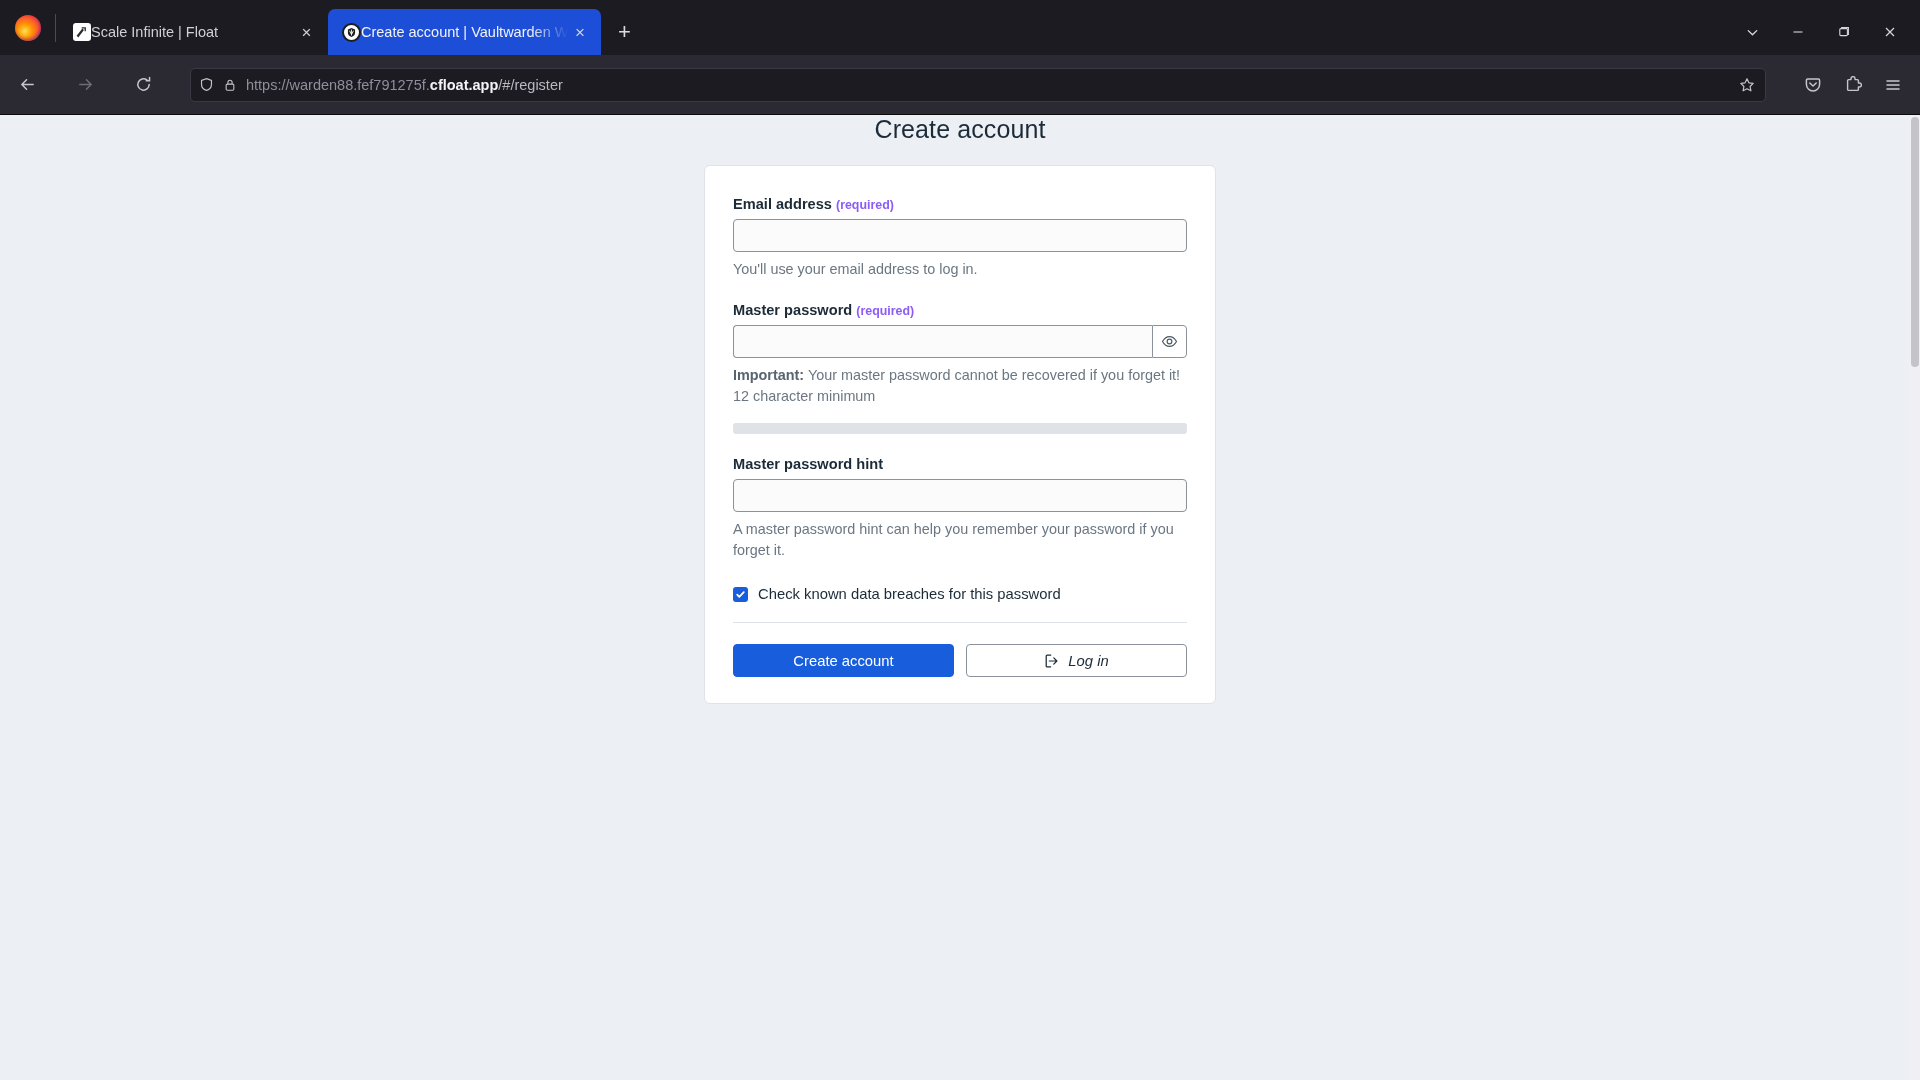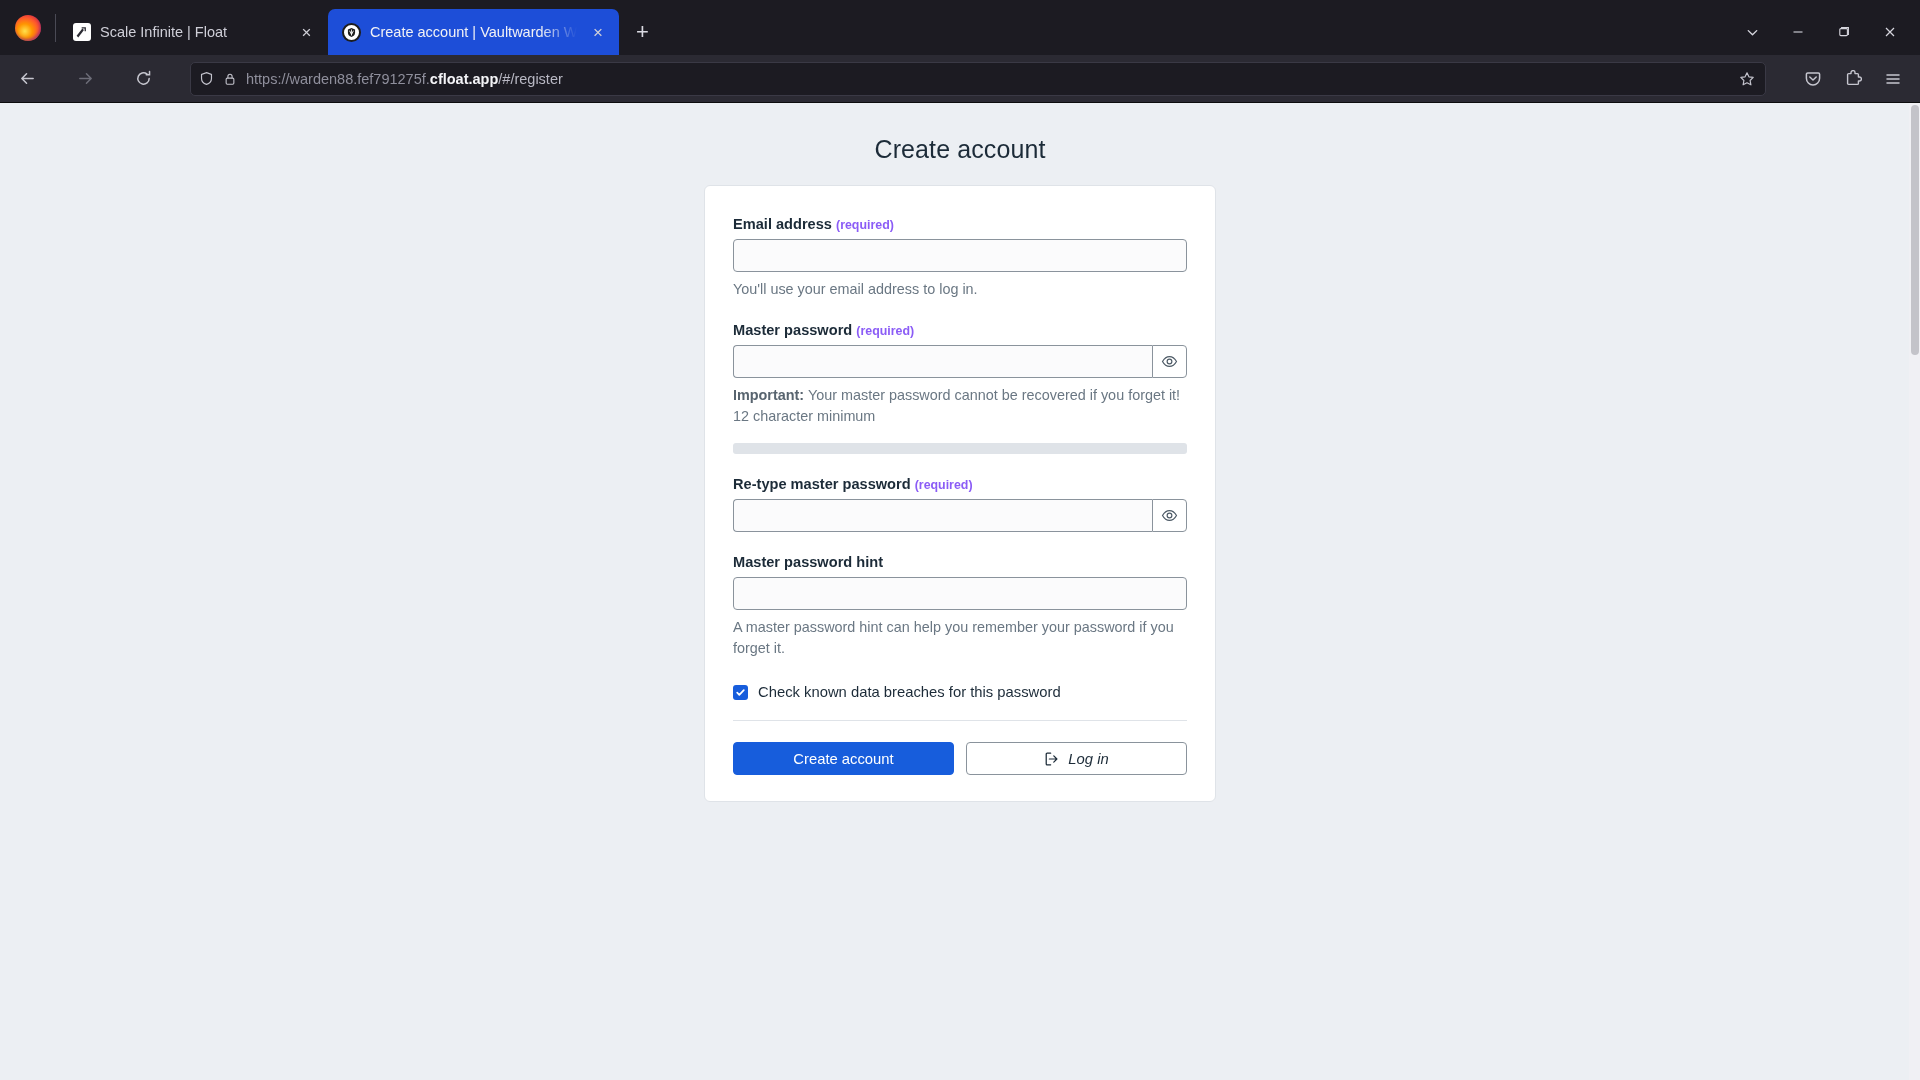--- a/index.html
+++ b/index.html
@@ -22,21 +22,21 @@
     width: 55px; height: 55px; display: flex; align-items: center; justify-content: center;
     flex: 0 0 55px;
   }
   .ff-glyph {
     width: 26px; height: 26px; border-radius: 50%;
     background: radial-gradient(circle at 38% 62%, #ffe14d 0%, #ff9500 32%, #ff5a2d 58%, #e23a3a 76%, #9a2bb0 100%);
     box-shadow: inset -1px -2px 3px rgba(120,30,140,.55);
   }
   .tab-sep { width:1px; height:28px; background:#4a4a55; align-self:center; margin-right:2px;}
   .tab {
-    height: 46px; display: flex; align-items: center; gap: 9px;
+    height: 46px; display: flex; align-items: center; 
     padding: 0 10px 0 14px; border-radius: 7px 7px 0 0;
     min-width: 270px; max-width: 300px; position: relative; cursor: default;
   }
   .tab.inactive { background: transparent; }
   .tab.active { background: #1d4ed8; }
   .tab-fav { width: 19px; height: 19px; flex: 0 0 19px; display:flex; align-items:center; justify-content:center;}
   .fav-scale {
     width: 18px; height: 18px; background: #ffffff; border-radius: 3px;
     display:flex; align-items:center; justify-content:center;
   }
@@ -63,21 +63,21 @@
     display: flex; align-items: center; justify-content: center;
     color: #dadae2; font-size: 22px; font-weight: 300;
   }
   .tabstrip-right { margin-left: auto; display:flex; align-items:center; height:46px; gap:2px;}
   .chev-btn, .winbtn {
     width: 44px; height: 40px; display:flex; align-items:center; justify-content:center;
     color: #d6d6de;
   }
 
   .navbar {
-    height: 48px; background: #2b2a33; display: flex; align-items: center;
+    height: 60px; background: #2b2a33; display: flex; align-items: center;
     padding: 0 8px; gap: 20px; border-bottom: 1px solid #0c0c0d;
   }
   .navbtn {
     width: 38px; height: 36px; border-radius: 5px;
     display: flex; align-items: center; justify-content: center;
     color: #c6c6cf;
   }
   .navbtn.disabled { color: #6d6d78; }
   .urlbar {
     flex: 1 1 auto; height: 34px; margin: 0 8px; background: #1c1b22;
@@ -92,21 +92,21 @@
   .url-text .host { color: #f4f4f7; font-weight: 700; }
   .url-text .path { color: #b9b9c4; }
   .star { display:flex; align-items:center; color:#c3c3cc; padding-right:2px;}
   .navbar-right { display: flex; align-items: center; gap: 2px; }
 
   
   .viewport {
     flex: 1 1 auto; background: #eceff3; position: relative; overflow: hidden;
   }
   .page-scroll { width: 100%; height: 100%; overflow: hidden; position: relative; }
-  .page-inner { padding-top: 32px; }
+  .page-inner { }
 
   .page-title {
     text-align: center; font-size: 25px; color: #1c2b38; font-weight: 400;
     letter-spacing: .1px; margin-bottom: 21px;
   }
 
   .card {
     width: 512px; margin: 0 auto; background: #ffffff;
     border: 1px solid #dfe3e8; border-radius: 6px;
     padding: 30px 28px 26px 28px;
@@ -326,34 +326,20 @@
                 <svg width="17" height="17" viewBox="0 0 18 18" fill="none" stroke="currentColor" stroke-width="1.25">
                   <path d="M1.6 9 C3.6 5.4 6.1 3.8 9 3.8 C11.9 3.8 14.4 5.4 16.4 9 C14.4 12.6 11.9 14.2 9 14.2 C6.1 14.2 3.6 12.6 1.6 9 Z"></path>
                   <circle cx="9" cy="9" r="2.5"></circle>
                 </svg>
               </div>
             </div>
             <div class="fhelp"><b>Important:</b><span> Your master password cannot be recovered if you forget it! 12 character minimum</span></div>
             <div class="strength-bar"></div>
           </div>
 
-          <div class="field">
-            <label class="flabel"><span>Re-type master password</span>
-              <span class="req">(required)</span>
-            </label>
-            <div class="input-group">
-              <input class="finput" type="password" value="" style="">
-              <div class="eye-btn">
-                <svg width="17" height="17" viewBox="0 0 18 18" fill="none" stroke="currentColor" stroke-width="1.25">
-                  <path d="M1.6 9 C3.6 5.4 6.1 3.8 9 3.8 C11.9 3.8 14.4 5.4 16.4 9 C14.4 12.6 11.9 14.2 9 14.2 C6.1 14.2 3.6 12.6 1.6 9 Z"></path>
-                  <circle cx="9" cy="9" r="2.5"></circle>
-                </svg>
-              </div>
-            </div>
-          </div>
 
           <div class="field">
             <label class="flabel"><span>Master password hint</span></label>
             <input class="finput" type="text" value="" style="">
             <div class="fhelp">A master password hint can help you remember your password if you forget it.</div>
           </div>
 
           <div class="checkrow">
             <span class="cbox">
               <svg width="11" height="11" viewBox="0 0 12 12" fill="none" stroke="#ffffff" stroke-width="1.9" stroke-linecap="round" stroke-linejoin="round">

